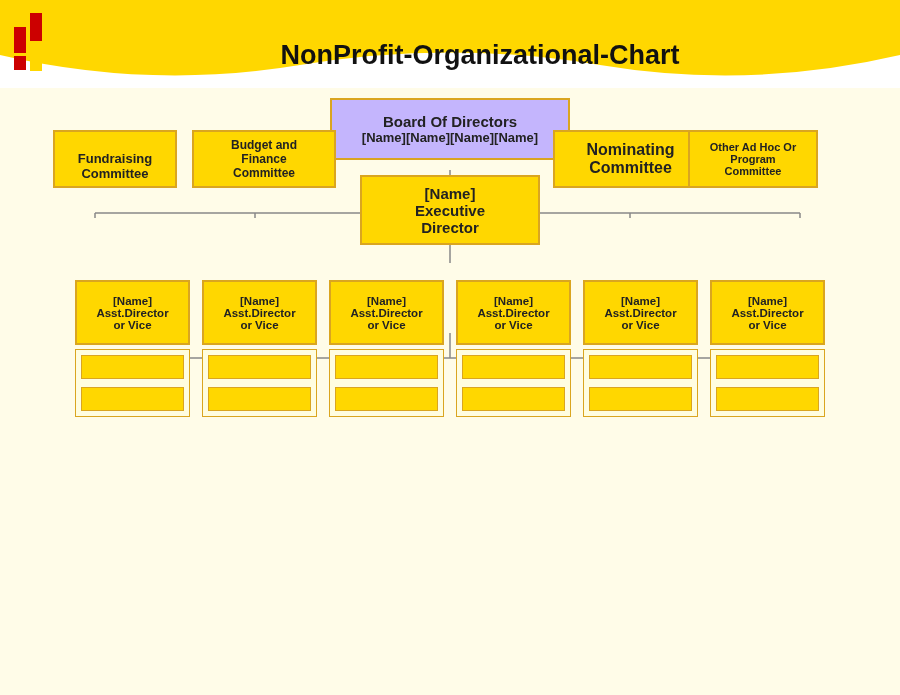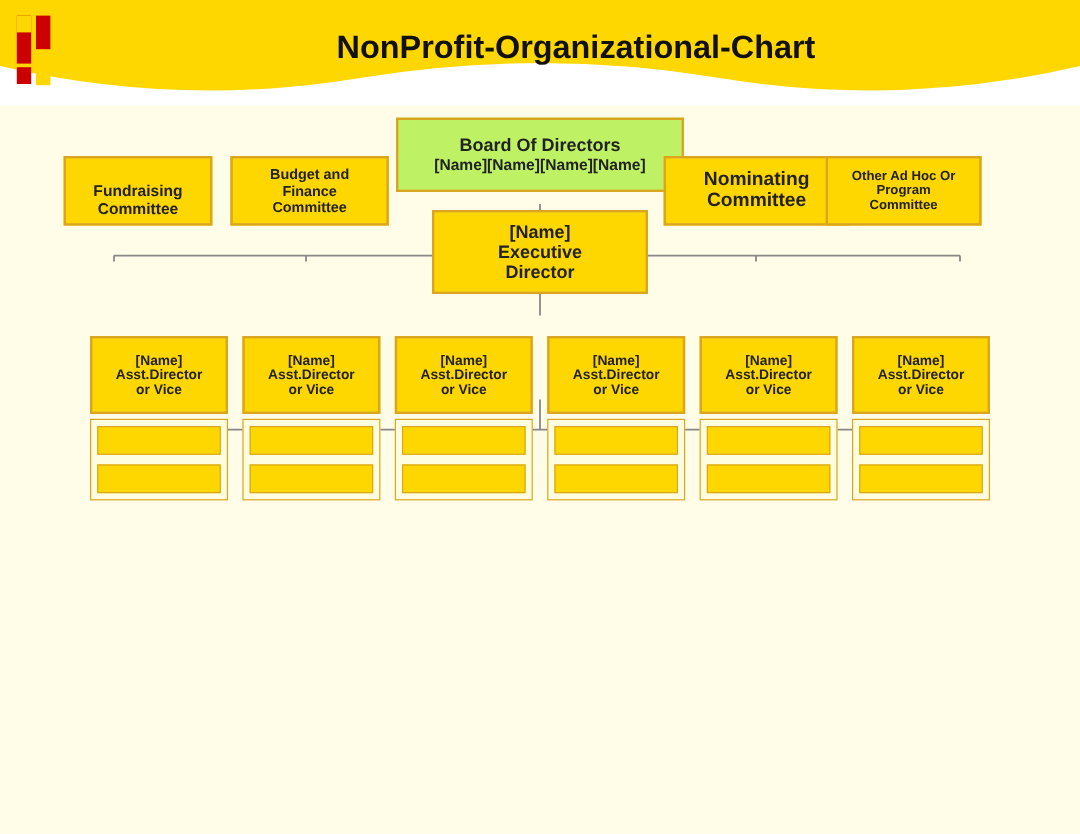--- a/index.html
+++ b/index.html
@@ -22,21 +22,21 @@
   </svg>
 
   <svg style="position:absolute;top:8px;left:12px;width:55px;height:68px;" viewBox="0 0 55 68">
     <rect x="2" y="5" width="12" height="40" fill="#cc0000"></rect>
     <rect x="18" y="5" width="12" height="28" fill="#cc0000"></rect>
     <rect x="2" y="48" width="12" height="14" fill="#cc0000"></rect>
     <rect x="18" y="35" width="12" height="28" fill="#FFD700"></rect>
     <rect x="2" y="5" width="12" height="14" fill="#FFD700"></rect>
   </svg>
 
-  <div style="position:absolute;top:24px;left:70px;right:10px;text-align:center;font-family:Arial,sans-serif;font-size:27px;font-weight:bold;color:#111;z-index:10;">NonProfit-Organizational-Chart</div>
+  <div style="position:absolute;top:40px;left:70px;right:10px;text-align:center;font-family:Arial,sans-serif;font-size:27px;font-weight:bold;color:#111;z-index:10;">NonProfit-Organizational-Chart</div>
 
   <div style="position:absolute;top:88px;left:0;right:0;bottom:0;background:#FFFCE8;"></div>
 
   <svg style="position:absolute;top:88px;left:0;width:900px;height:607px;pointer-events:none;" viewBox="0 0 900 607">
 
     <line x1="450" y1="82" x2="450" y2="125" stroke="#888" stroke-width="1.5"></line>
 
     <line x1="95" y1="125" x2="800" y2="125" stroke="#888" stroke-width="1.5"></line>
 
     <line x1="95" y1="125" x2="95" y2="130" stroke="#888" stroke-width="1.5"></line>
@@ -50,31 +50,31 @@
     <line x1="132" y1="270" x2="767" y2="270" stroke="#888" stroke-width="1.5"></line>
 
     <line x1="132" y1="270" x2="132" y2="280" stroke="#888" stroke-width="1.5"></line>
     <line x1="259" y1="270" x2="259" y2="280" stroke="#888" stroke-width="1.5"></line>
     <line x1="386" y1="270" x2="386" y2="280" stroke="#888" stroke-width="1.5"></line>
     <line x1="513" y1="270" x2="513" y2="280" stroke="#888" stroke-width="1.5"></line>
     <line x1="640" y1="270" x2="640" y2="280" stroke="#888" stroke-width="1.5"></line>
     <line x1="767" y1="270" x2="767" y2="280" stroke="#888" stroke-width="1.5"></line>
   </svg>
 
-  <div style="position:absolute;top:98px;left:330px;width:240px;min-height:62px;background:#bef264;border:2px solid #DAA520;display:flex;flex-direction:column;align-items:center;justify-content:center;font-family:Arial,sans-serif;font-weight:bold;font-size:15px;color:#222;text-align:center;padding:6px;">
+  <div style="position:absolute;top:98px;left:330px;width:240px;min-height:62px;background:#c4b5fd;border:2px solid #DAA520;display:flex;flex-direction:column;align-items:center;justify-content:center;font-family:Arial,sans-serif;font-weight:bold;font-size:15px;color:#222;text-align:center;padding:6px;">
     <span>Board Of Directors</span>
     <span style="font-size:13px;text-align:center;">[Name][Name][Name][Name]</span>
   </div>
 
   <div style="position:absolute;top:130px;left:53px;width:124px;min-height:58px;background:#FFD700;border:2px solid #DAA520;display:flex;align-items:flex-end;justify-content:center;font-family:Arial,sans-serif;font-weight:bold;font-size:13px;color:#222;text-align:center;padding:5px;">
     <span style="white-space:pre-line;">Fundraising
 Committee</span>
   </div>
 
-  <div style="position:absolute;top:130px;left:192px;width:132px;min-height:58px;background:#FFD700;border:2px solid #DAA520;display:flex;align-items:center;justify-content:center;font-family:Arial,sans-serif;font-size:12px;font-weight:bold;color:#222;text-align:center;padding:5px;">
+  <div style="position:absolute;top:130px;left:192px;width:144px;min-height:58px;background:#FFD700;border:2px solid #DAA520;display:flex;align-items:center;justify-content:center;font-family:Arial,sans-serif;font-size:12px;font-weight:bold;color:#222;text-align:center;padding:5px;">
     <span style="white-space:pre-line;">Budget and
 Finance
 Committee</span>
   </div>
 
   <div style="position:absolute;top:130px;left:553px;width:155px;min-height:58px;background:#FFD700;border:2px solid #DAA520;display:flex;align-items:center;justify-content:center;font-family:Arial,sans-serif;font-size:16px;font-weight:bold;color:#222;text-align:center;padding:5px;">
     <span style="white-space:pre-line;">Nominating
 Committee</span>
   </div>
 

